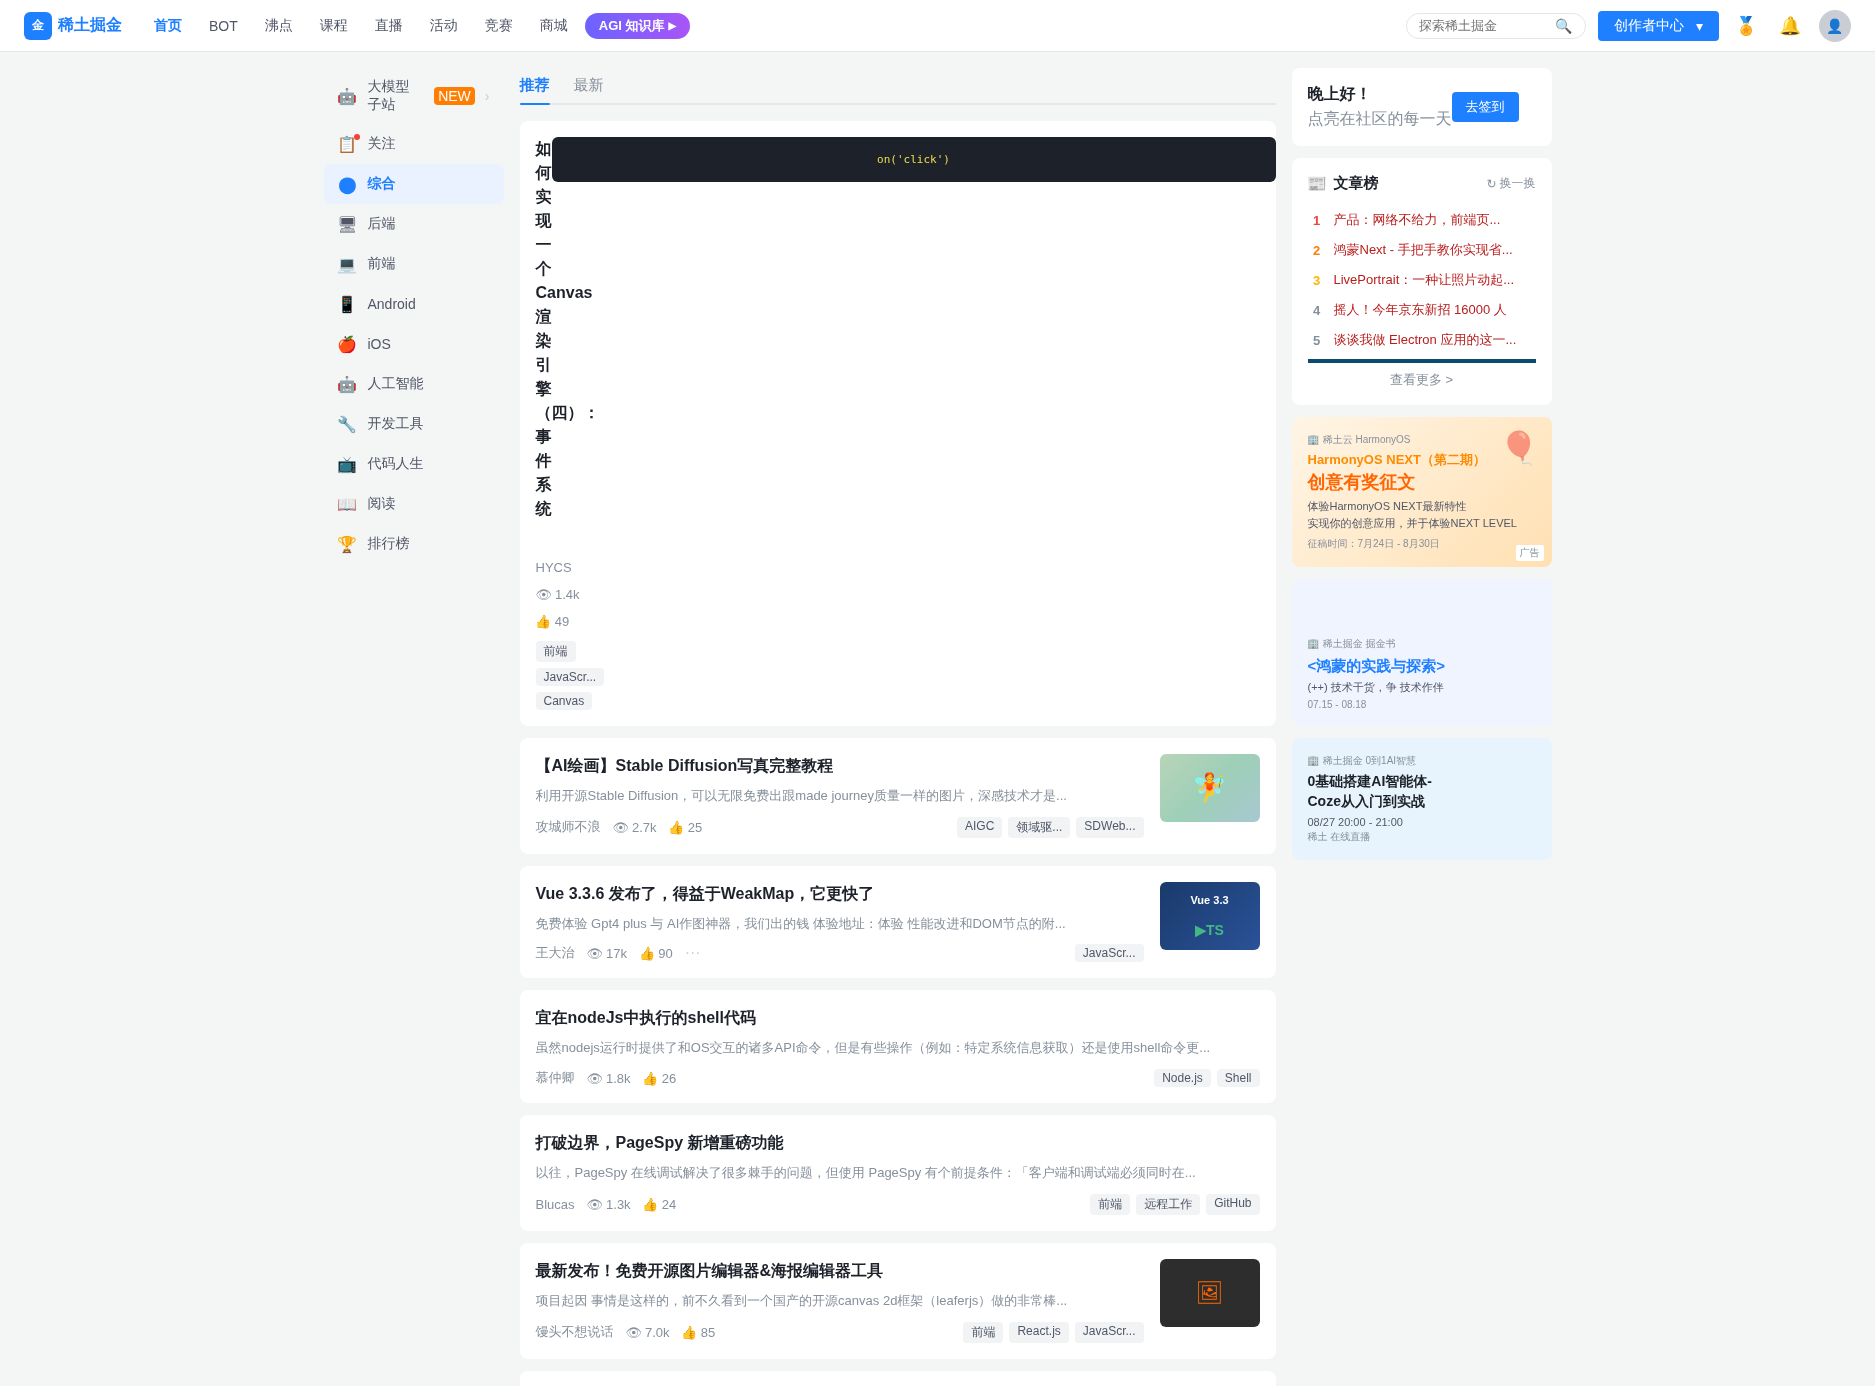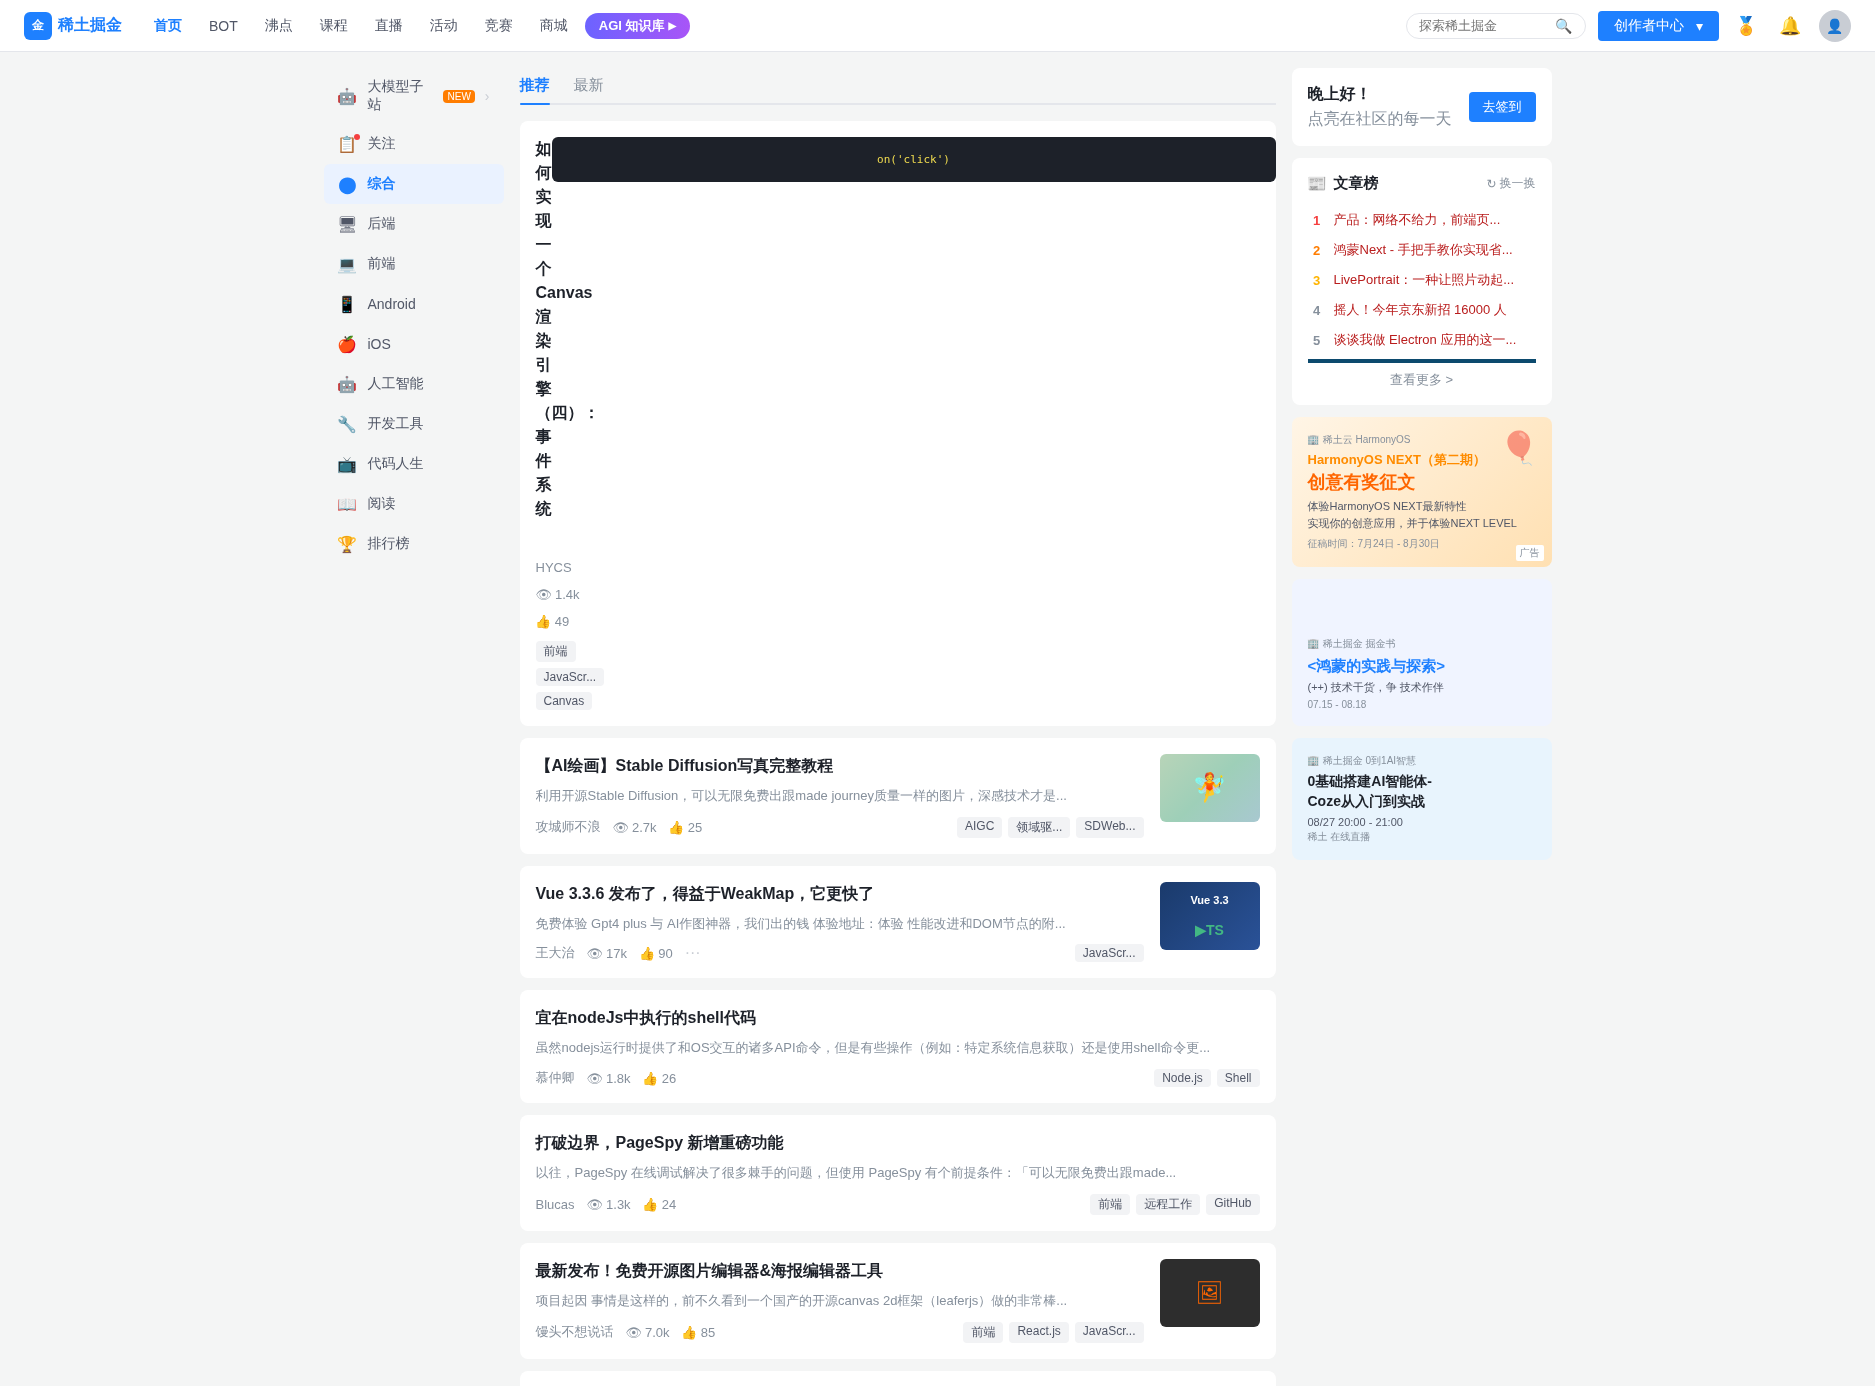--- a/index.html
+++ b/index.html
@@ -24,21 +24,21 @@
 
     
     .layout { display: flex; max-width: 1260px; margin: 0 auto; padding: 16px; gap: 16px; }
 
     
     .sidebar { width: 180px; flex-shrink: 0; }
     .sidebar-item { display: flex; align-items: center; gap: 10px; padding: 10px 14px; border-radius: 6px; cursor: pointer; color: #515767; position: relative; }
     .sidebar-item.active { background: #eaf2ff; color: #1e80ff; font-weight: 600; }
     .sidebar-item .icon { width: 20px; height: 20px; display: flex; align-items: center; justify-content: center; font-size: 16px; }
     .sidebar-item .label { font-size: 14px; }
-    .badge-new { background: #ff7d00; color: #fff; font-size: 10px; padding: 1px 4px; border-radius: 4px; margin-left: 4px; }
+    .badge-new { background: #ff7d00; color: #fff; font-size: 14px; padding: 1px 4px; border-radius: 4px; margin-left: 4px; }
     .badge-dot { width: 6px; height: 6px; background: #f53f3f; border-radius: 50%; position: absolute; top: 10px; left: 30px; }
 
     
     .main { flex: 1; min-width: 0; }
     .tabs { display: flex; gap: 24px; margin-bottom: 16px; border-bottom: 2px solid #e4e6eb; padding-bottom: 0; }
     .tab { padding: 8px 0; cursor: pointer; color: #86909c; font-size: 15px; position: relative; }
     .tab.active { color: #1e80ff; font-weight: 600; }
     .tab.active::after { content: ''; position: absolute; bottom: -2px; left: 0; right: 0; height: 2px; background: #1e80ff; border-radius: 1px; }
 
     
@@ -50,21 +50,21 @@
     .article-author { font-size: 13px; color: #86909c; }
     .meta-stat { display: flex; align-items: center; gap: 3px; color: #86909c; font-size: 13px; }
     .article-tags { display: flex; gap: 6px; flex-wrap: wrap; margin-left: auto; }
     .tag { background: #f2f3f5; color: #515767; font-size: 12px; padding: 2px 8px; border-radius: 4px; cursor: pointer; }
     .article-thumb { width: 100px; height: 68px; border-radius: 6px; overflow: hidden; flex-shrink: 0; background: #1d2129; display: flex; align-items: center; justify-content: center; }
     .thumb-code { background: #1d2129; color: #f0db4f; font-size: 11px; font-family: monospace; padding: 8px; text-align: center; width: 100%; height: 100%; display: flex; align-items: center; justify-content: center; }
     .meta-more { color: #c9cdd4; cursor: pointer; font-size: 16px; }
 
     
     .right-panel { width: 260px; flex-shrink: 0; }
-    .greeting-card { background: #fff; border-radius: 8px; padding: 16px; margin-bottom: 12px; display: flex; align-items: center; justify-content: space-between; }
+    .greeting-card { background: #fff; border-radius: 8px; padding: 16px; margin-bottom: 12px; display: flex; align-items: center; }
     .greeting-text h3 { font-size: 16px; font-weight: 600; margin-bottom: 4px; }
     .greeting-text p { font-size: 16px; color: #86909c; }
     .btn-checkin { background: #1e80ff; color: #fff; border: none; border-radius: 4px; padding: 6px 14px; cursor: pointer; font-size: 13px; white-space: nowrap; }
 
     .rank-card { background: #fff; border-radius: 8px; padding: 16px; margin-bottom: 12px; }
     .rank-header { display: flex; align-items: center; justify-content: space-between; margin-bottom: 12px; }
     .rank-title { display: flex; align-items: center; gap: 6px; font-size: 15px; font-weight: 600; }
     .rank-title-icon { font-size: 16px; }
     .rank-refresh { color: #86909c; font-size: 12px; cursor: pointer; display: flex; align-items: center; gap: 3px; }
     .rank-item { display: flex; align-items: center; gap: 8px; padding: 6px 0; cursor: pointer; }
@@ -247,21 +247,21 @@
             <span class="tag">Node.js</span>
             <span class="tag">Shell</span>
           </div>
         </div>
       </div>
     </div>
 
     <div class="article-card">
       <div class="article-content">
         <div class="article-title">打破边界，PageSpy 新增重磅功能</div>
-        <div class="article-desc">以往，PageSpy 在线调试解决了很多棘手的问题，但使用 PageSpy 有个前提条件：「可以无限免费出跟made...</div>
+        <div class="article-desc">以往，PageSpy 在线调试解决了很多棘手的问题，但使用 PageSpy 有个前提条件：「客户端和调试端必须同时在...</div>
         <div class="article-meta">
           <span class="article-author">Blucas</span>
           <span class="meta-stat"><span>👁</span> 1.3k</span>
           <span class="meta-stat"><span>👍</span> 24</span>
           <div class="article-tags">
             <span class="tag">前端</span>
             <span class="tag">远程工作</span>
             <span class="tag">GitHub</span>
           </div>
         </div>

